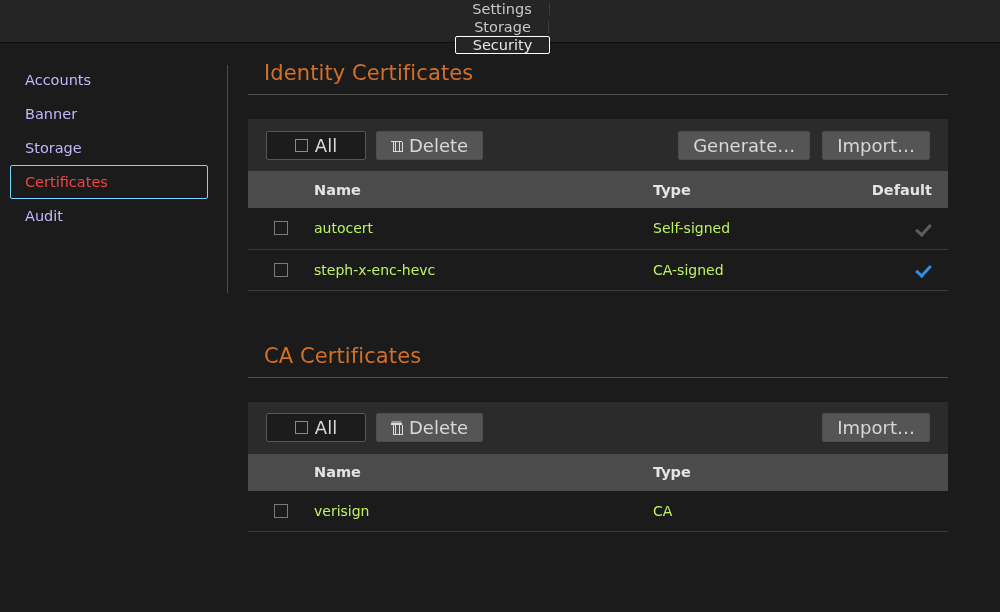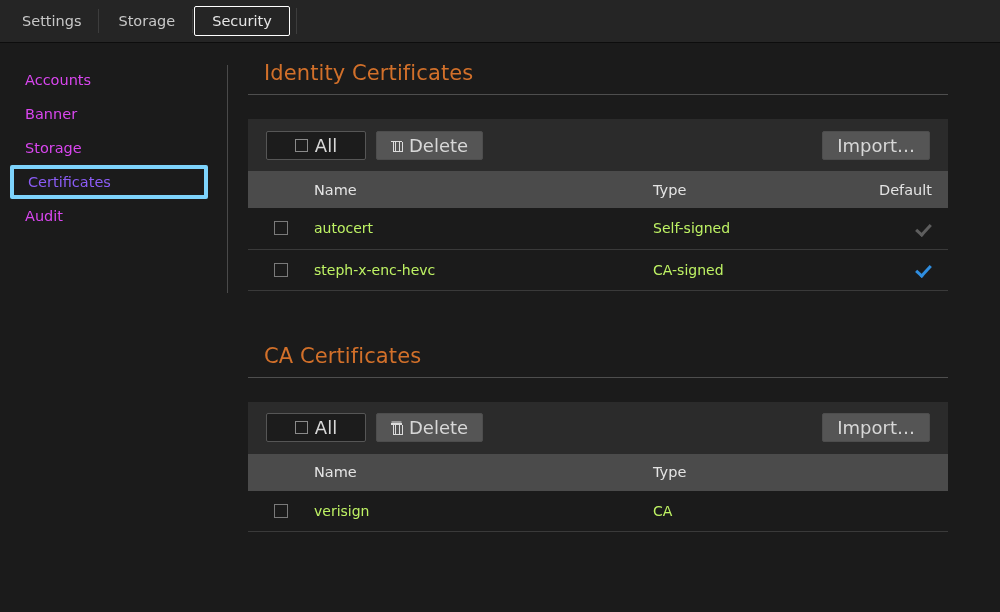--- a/index.html
+++ b/index.html
@@ -13,20 +13,21 @@
   }
 
   
   .tabbar {
     height: 43px;
     background: #252525;
     border-bottom: 1px solid #0d0d0d;
     display: flex;
     align-items: center;
     padding-left: 4px;
+    flex-direction: column;
   }
   .tab {
     position: relative;
     height: 30px;
     display: flex;
     align-items: center;
     padding: 0 17px;
     font-size: 14.5px;
     color: #c8c8c8;
     border: 1px solid transparent;
@@ -80,28 +81,28 @@
     width: 1px;
     background: #4a4a4a;
   }
   .side-item {
     margin: 0 20px 0 10px;
     height: 34px;
     display: flex;
     align-items: center;
     padding-left: 14px;
     font-size: 14.5px;
-    color: #d946ef;
+    color: #c4b5fd;
     border: 1px solid transparent;
     border-radius: 2px;
     cursor: pointer;
   }
   .side-item.selected {
-    border: 4px solid #7dd3fc;
-    color: #8b5cf6;
+    border: 1px solid #7dd3fc;
+    color: #ef4444;
   }
 
   
   .main {
     flex: 1;
     padding: 0 52px 0 20px;
     overflow: hidden;
   }
 
   .section { }
@@ -193,21 +194,21 @@
   
   table.grid {
     width: 100%;
     border-collapse: collapse;
     table-layout: fixed;
   }
   table.grid thead th {
     background: #4b4b4b;
     color: #e4e4e4;
     font-size: 14.5px;
-    font-weight: normal;
+    font-weight: bold;
     text-align: left;
     height: 37px;
     padding: 0;
     vertical-align: middle;
   }
   table.grid tbody td {
     height: 41px;
     font-size: 14px;
     color: #bef264;
     border-bottom: 1px solid #3a3a3a;
@@ -297,20 +298,23 @@
           <div class="btn dark">
             <span class="chk"></span>
             <span>All</span>
           </div>
           <div class="btn">
             <span class="trash"></span>
             <span>Delete</span>
           </div>
         </div>
         <div class="tb-right">
+          <div class="btn wide">
+            <span>Generate…</span>
+          </div>
           <div class="btn wide">
             <span>Import…</span>
           </div>
         </div>
       </div>
 
       <table class="grid">
         <thead>
           <tr>
             <th class="col-chk"></th>

